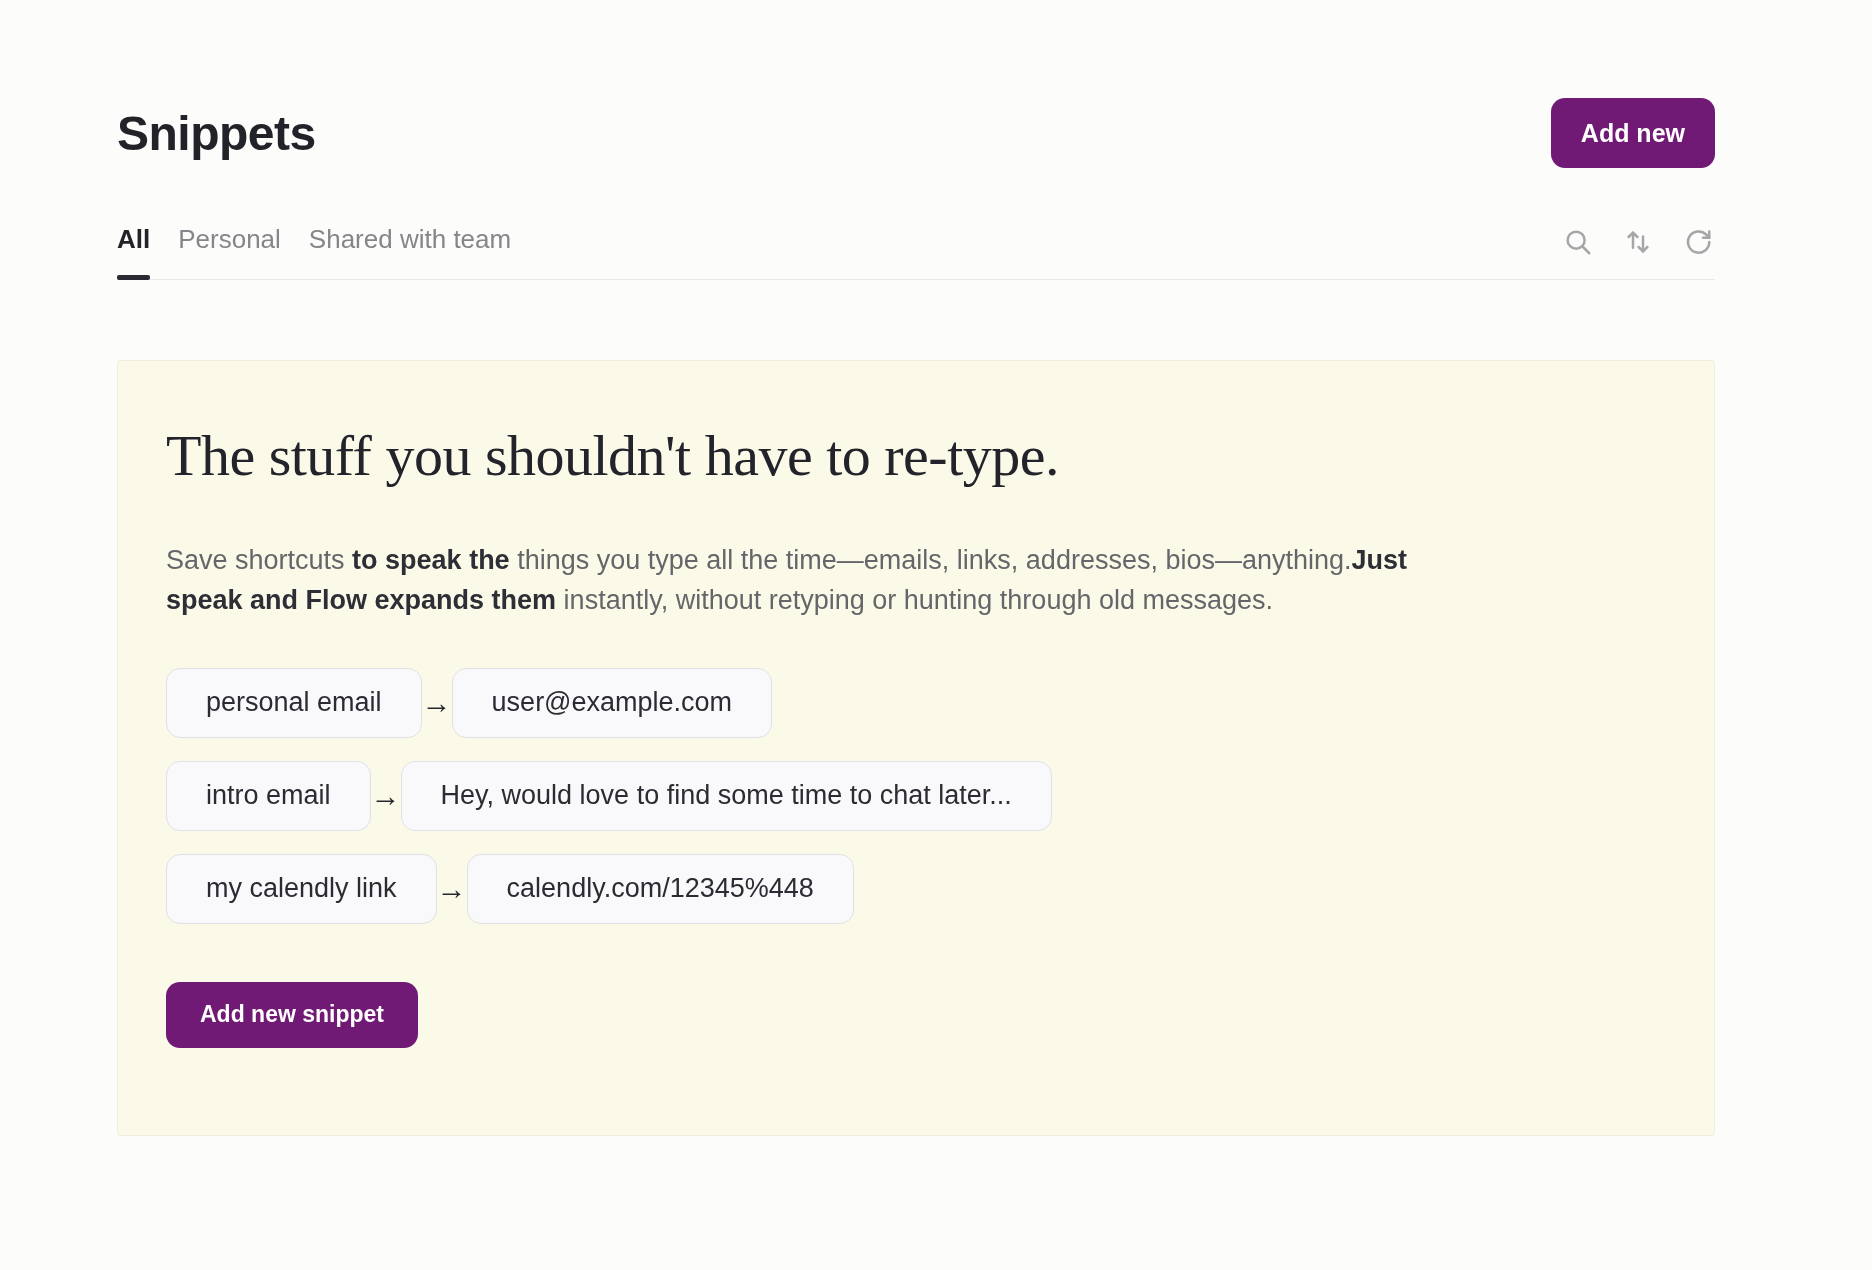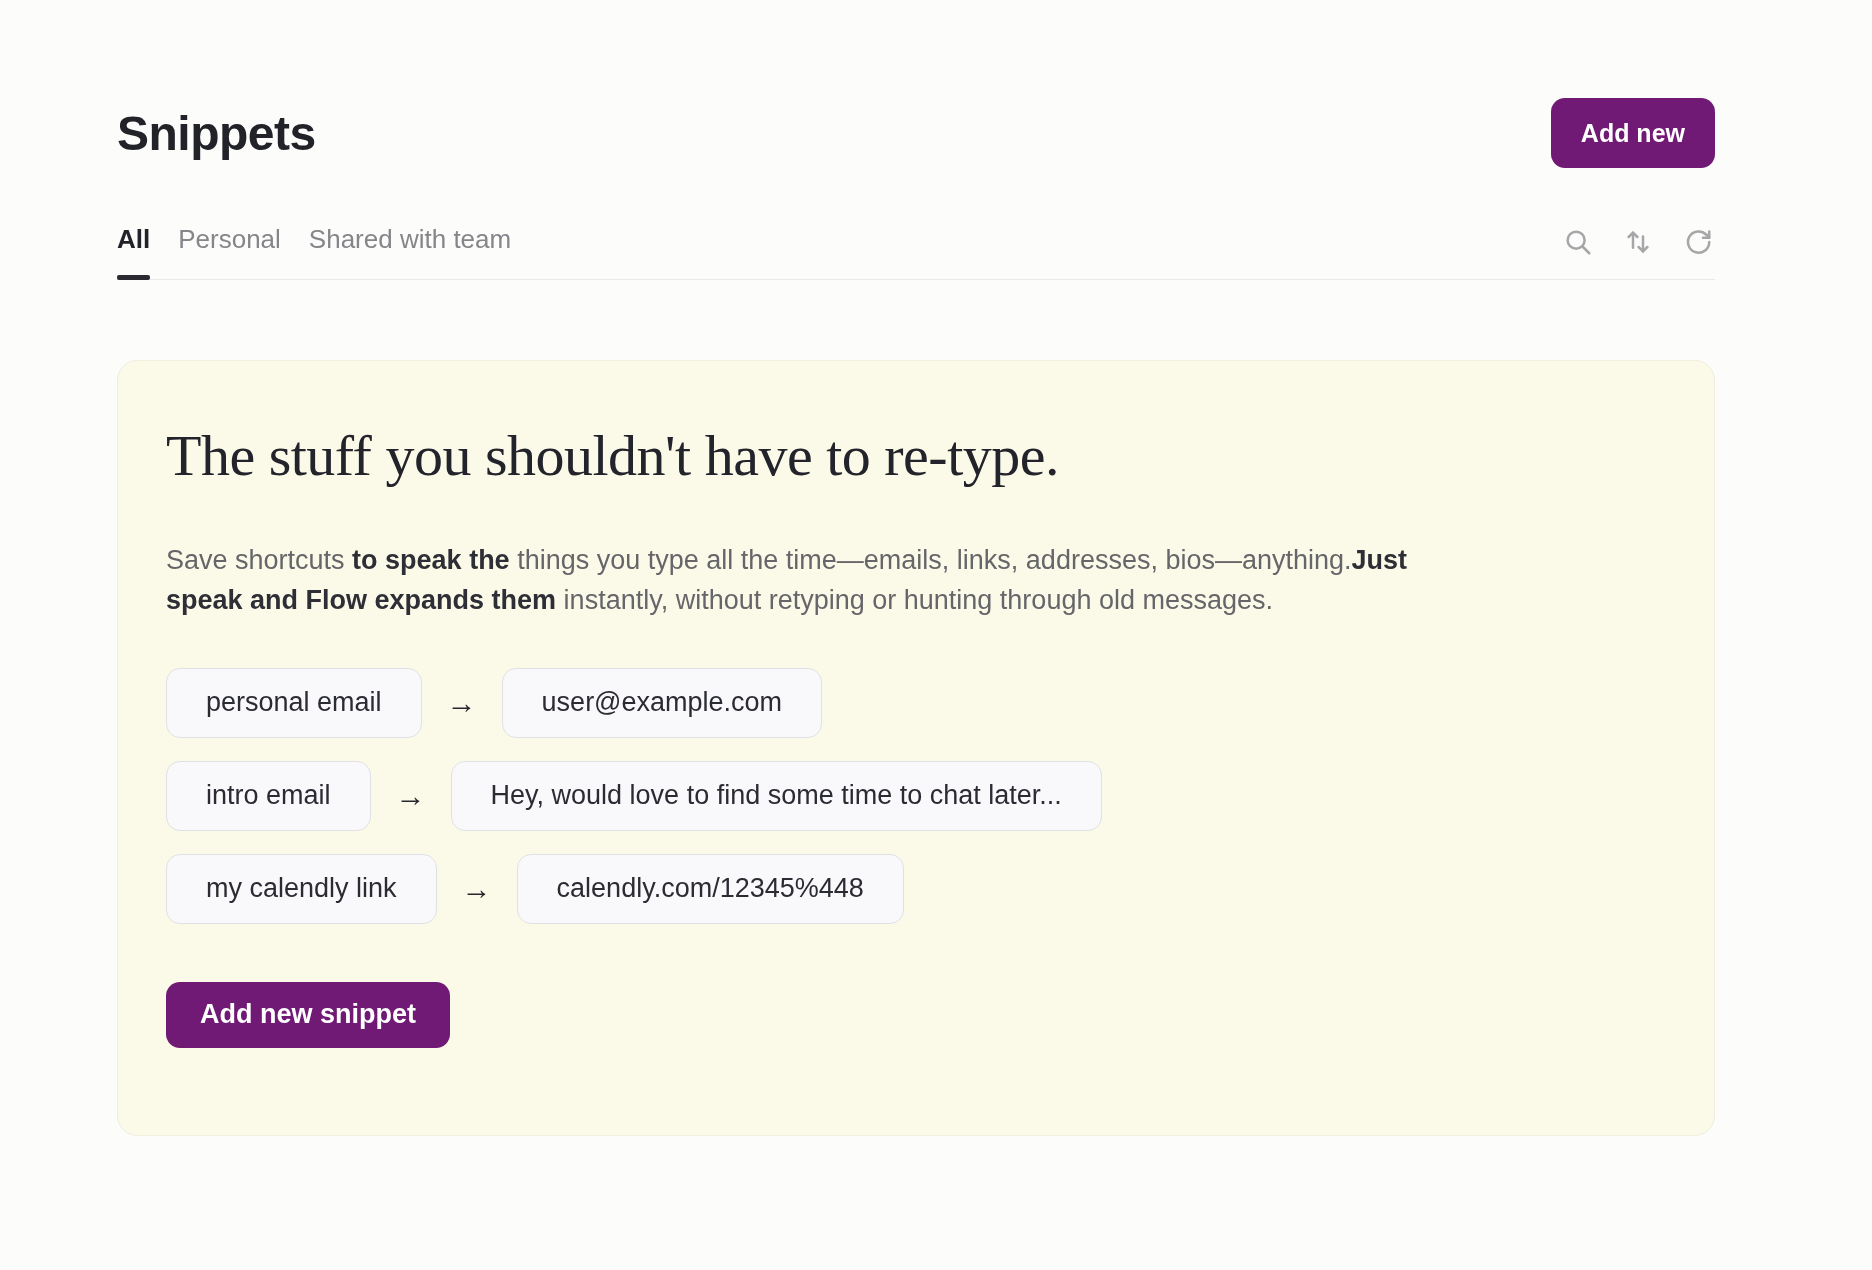--- a/index.html
+++ b/index.html
@@ -99,21 +99,21 @@
     fill: none;
     stroke-width: 2;
     stroke-linecap: round;
     stroke-linejoin: round;
   }
   
   .card {
     margin-top: 80px;
     background: #fbfae8;
     border: 1px solid #f0efdd;
-    border-radius: 20px;
+    border-radius: 4px;
     padding: 62px 48px 36px 48px;
     min-height: 776px;
   }
   .card-heading {
     font-family: "Liberation Serif", serif;
     font-size: 58px;
     font-weight: 500;
     letter-spacing: -0.5px;
     color: #23232b;
     line-height: 1.15;
@@ -134,21 +134,20 @@
   
   .snippet-list {
     margin-top: 48px;
     display: flex;
     flex-direction: column;
     gap: 23px;
   }
   .snippet-row {
     display: flex;
     align-items: center;
-    gap: 25px;
   }
   .pill {
     height: 70px;
     display: flex;
     align-items: center;
     padding: 0 39px;
     background: #f9f9fb;
     border: 1.5px solid #e1e1e5;
     border-radius: 14px;
     font-size: 27px;
@@ -159,21 +158,21 @@
   }
   .arrow {
     font-size: 30px;
     color: #26262e;
     line-height: 1;
   }
   .add-snippet-btn {
     margin-top: 58px;
     height: 66px;
     padding: 0 34px;
-    font-size: 27px;
+    font-size: 23px;
   }
 </style>
 </head>
 <body>
 
 <div class="page">
 
   <div class="header">
     <h1 class="page-title">Snippets</h1>
     <button class="btn-dark add-new-btn">Add new</button>

